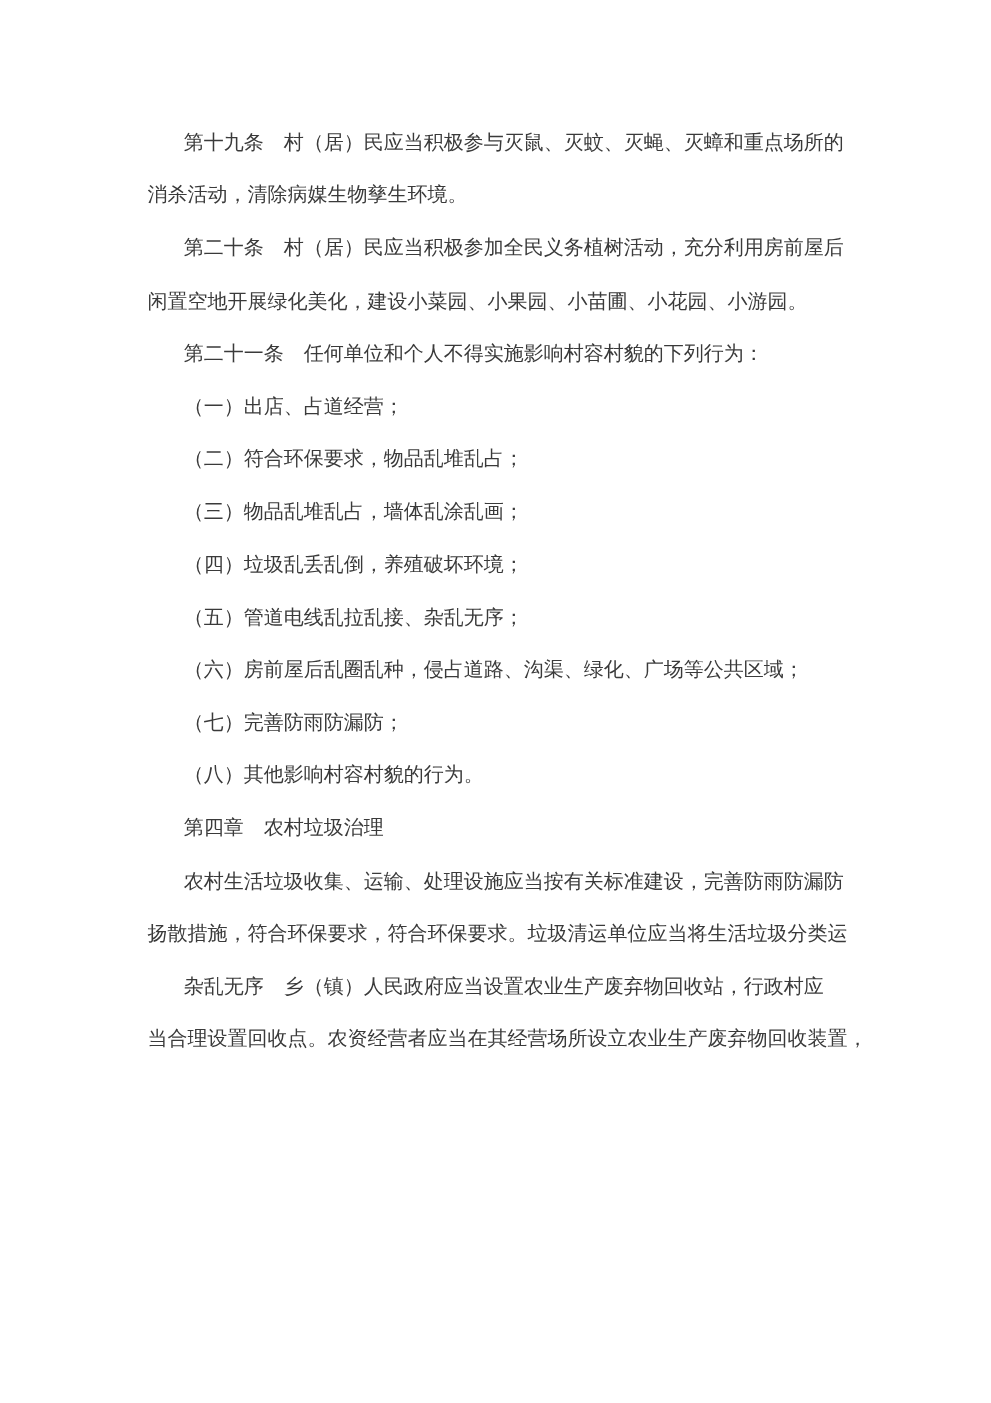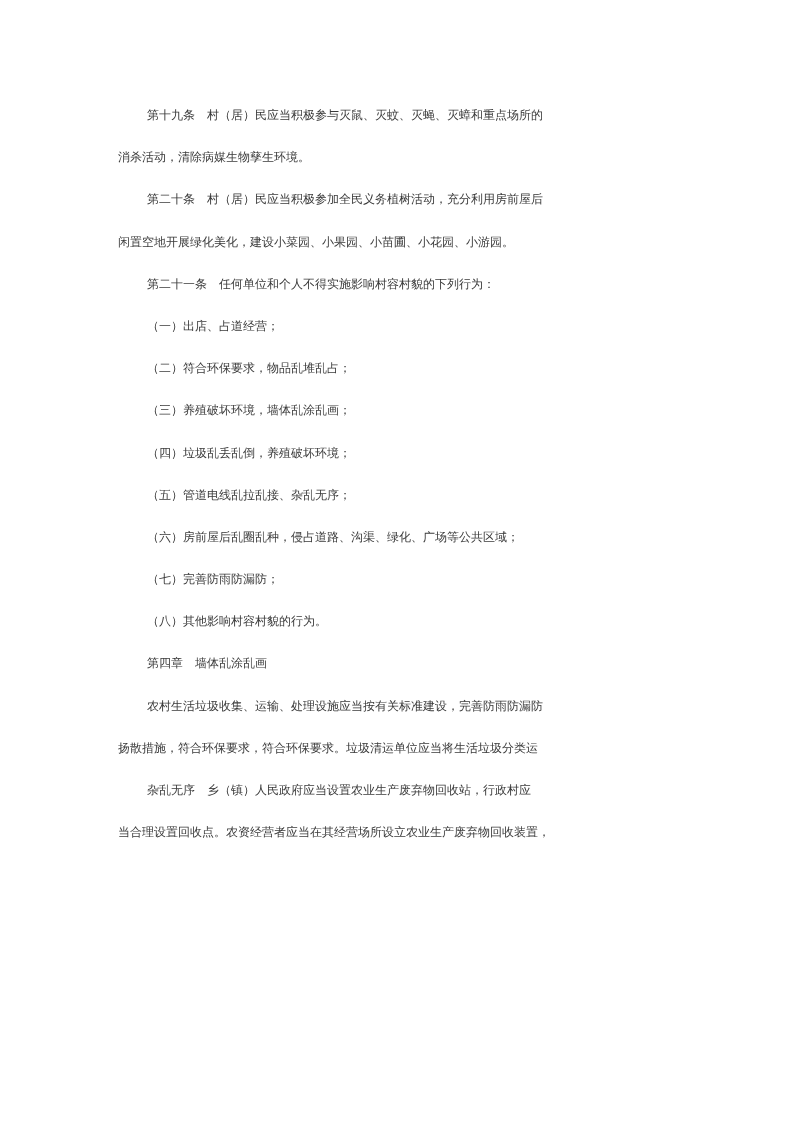--- a/index.html
+++ b/index.html
@@ -14,21 +14,21 @@
     overflow: hidden;
     font-family: "Liberation Sans", sans-serif;
   }
   .doc-text {
     position: absolute;
     left: 118px;
     top: 94px;
     width: 600px;
   }
   .line {
-    font-size: 12px;
+    font-size: 16px;
     line-height: 42.2px;
     height: 42.2px;
     color: #3a3a3a;
     white-space: pre;
     letter-spacing: 0;
   }
   .indent {
     text-indent: 29px;
   }
 </style>
@@ -37,25 +37,25 @@
 
 <div class="doc-page">
   <div class="doc-text">
     <div class="line indent">第十九条　村（居）民应当积极参与灭鼠、灭蚊、灭蝇、灭蟑和重点场所的</div>
     <div class="line">消杀活动，清除病媒生物孳生环境。</div>
     <div class="line indent">第二十条　村（居）民应当积极参加全民义务植树活动，充分利用房前屋后</div>
     <div class="line">闲置空地开展绿化美化，建设小菜园、小果园、小苗圃、小花园、小游园。</div>
     <div class="line indent">第二十一条　任何单位和个人不得实施影响村容村貌的下列行为：</div>
     <div class="line indent">（一）出店、占道经营；</div>
     <div class="line indent">（二）符合环保要求，物品乱堆乱占；</div>
-    <div class="line indent">（三）养殖破坏环境，墙体乱涂乱画；</div>
+    <div class="line indent">（三）物品乱堆乱占，墙体乱涂乱画；</div>
     <div class="line indent">（四）垃圾乱丢乱倒，养殖破坏环境；</div>
     <div class="line indent">（五）管道电线乱拉乱接、杂乱无序；</div>
     <div class="line indent">（六）房前屋后乱圈乱种，侵占道路、沟渠、绿化、广场等公共区域；</div>
     <div class="line indent">（七）完善防雨防漏防；</div>
     <div class="line indent">（八）其他影响村容村貌的行为。</div>
-    <div class="line indent">第四章　墙体乱涂乱画</div>
+    <div class="line indent">第四章　农村垃圾治理</div>
     <div class="line indent">农村生活垃圾收集、运输、处理设施应当按有关标准建设，完善防雨防漏防</div>
     <div class="line">扬散措施，符合环保要求，符合环保要求。垃圾清运单位应当将生活垃圾分类运</div>
     <div class="line indent">杂乱无序　乡（镇）人民政府应当设置农业生产废弃物回收站，行政村应</div>
     <div class="line">当合理设置回收点。农资经营者应当在其经营场所设立农业生产废弃物回收装置，</div>
   </div>
 </div>
 
 </body></html>

